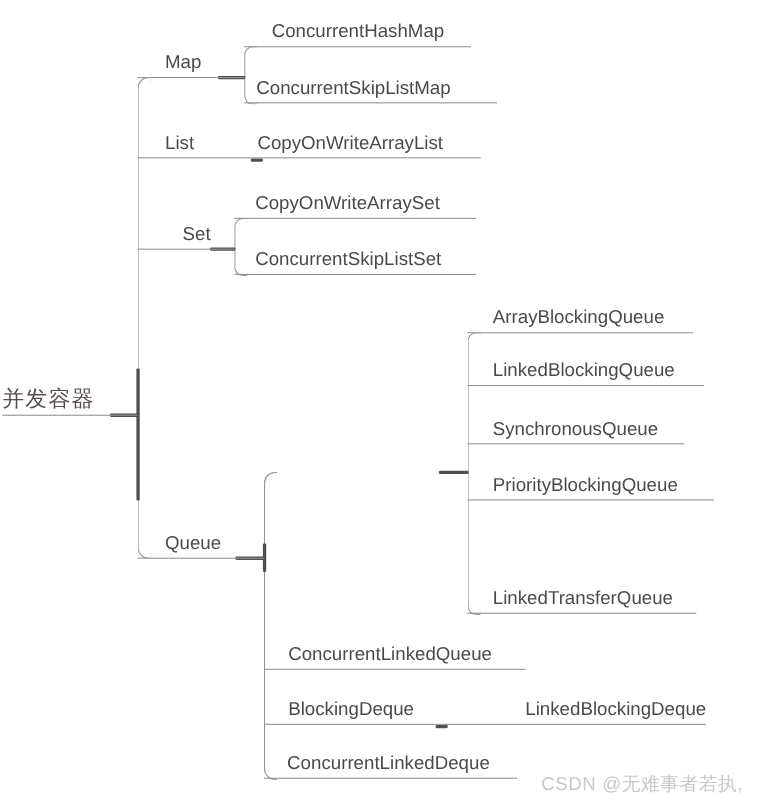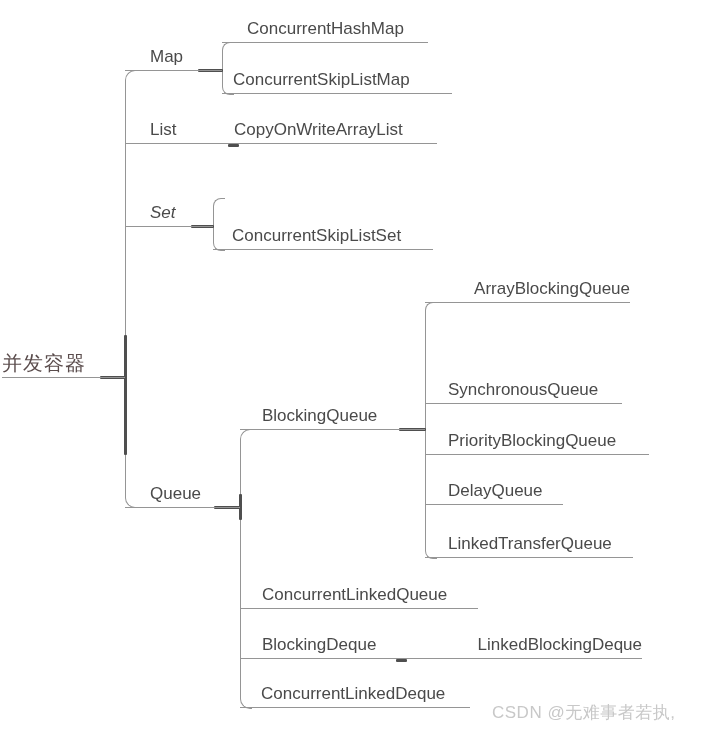--- a/index.html
+++ b/index.html
@@ -96,44 +96,44 @@
   </div>
 
   <div class="node" style="left:125px;top:116px;width:108px;">
     <span style="margin-left:25px;">List</span>
   </div>
   <div class="node" style="left:233px;top:116px;width:204px;">
     <span style="margin-left:1px;">CopyOnWriteArrayList</span>
   </div>
 
   <div class="node" style="left:125px;top:199px;width:88px;">
-    <span style="margin-left:25px;font-style:italic;">Set</span>
+    <span style="margin-left:41px;">Set</span>
+  </div>
+  <div class="node" style="left:213px;top:171px;width:220px;">
+    <span style="margin-left:19px;">CopyOnWriteArraySet</span>
   </div>
   <div class="node" style="left:213px;top:222px;width:220px;">
     <span style="margin-left:19px;">ConcurrentSkipListSet</span>
   </div>
 
   <div class="node" style="left:125px;top:480px;width:115px;">
     <span style="margin-left:25px;">Queue</span>
   </div>
 
-  <div class="node" style="left:240px;top:402px;width:185px;">
-    <span style="margin-left:22px;">BlockingQueue</span>
+  <div class="node" style="left:425px;top:275px;width:205px;">
+    <span style="margin-left:23px;">ArrayBlockingQueue</span>
   </div>
-  <div class="node" style="left:425px;top:275px;width:205px;justify-content:flex-end;">
-    <span style="margin-left:23px;">ArrayBlockingQueue</span>
+  <div class="node" style="left:425px;top:323px;width:215px;">
+    <span style="margin-left:23px;">LinkedBlockingQueue</span>
   </div>
   <div class="node" style="left:425px;top:376px;width:197px;">
     <span style="margin-left:23px;">SynchronousQueue</span>
   </div>
   <div class="node" style="left:425px;top:427px;width:224px;">
     <span style="margin-left:23px;">PriorityBlockingQueue</span>
-  </div>
-  <div class="node" style="left:425px;top:477px;width:138px;">
-    <span style="margin-left:23px;">DelayQueue</span>
   </div>
   <div class="node" style="left:425px;top:530px;width:208px;">
     <span style="margin-left:23px;">LinkedTransferQueue</span>
   </div>
 
   <div class="node" style="left:240px;top:581px;width:238px;">
     <span style="margin-left:22px;margin-top:24px;">ConcurrentLinkedQueue</span>
   </div>
 
   <div class="node" style="left:240px;top:631px;width:162px;">

